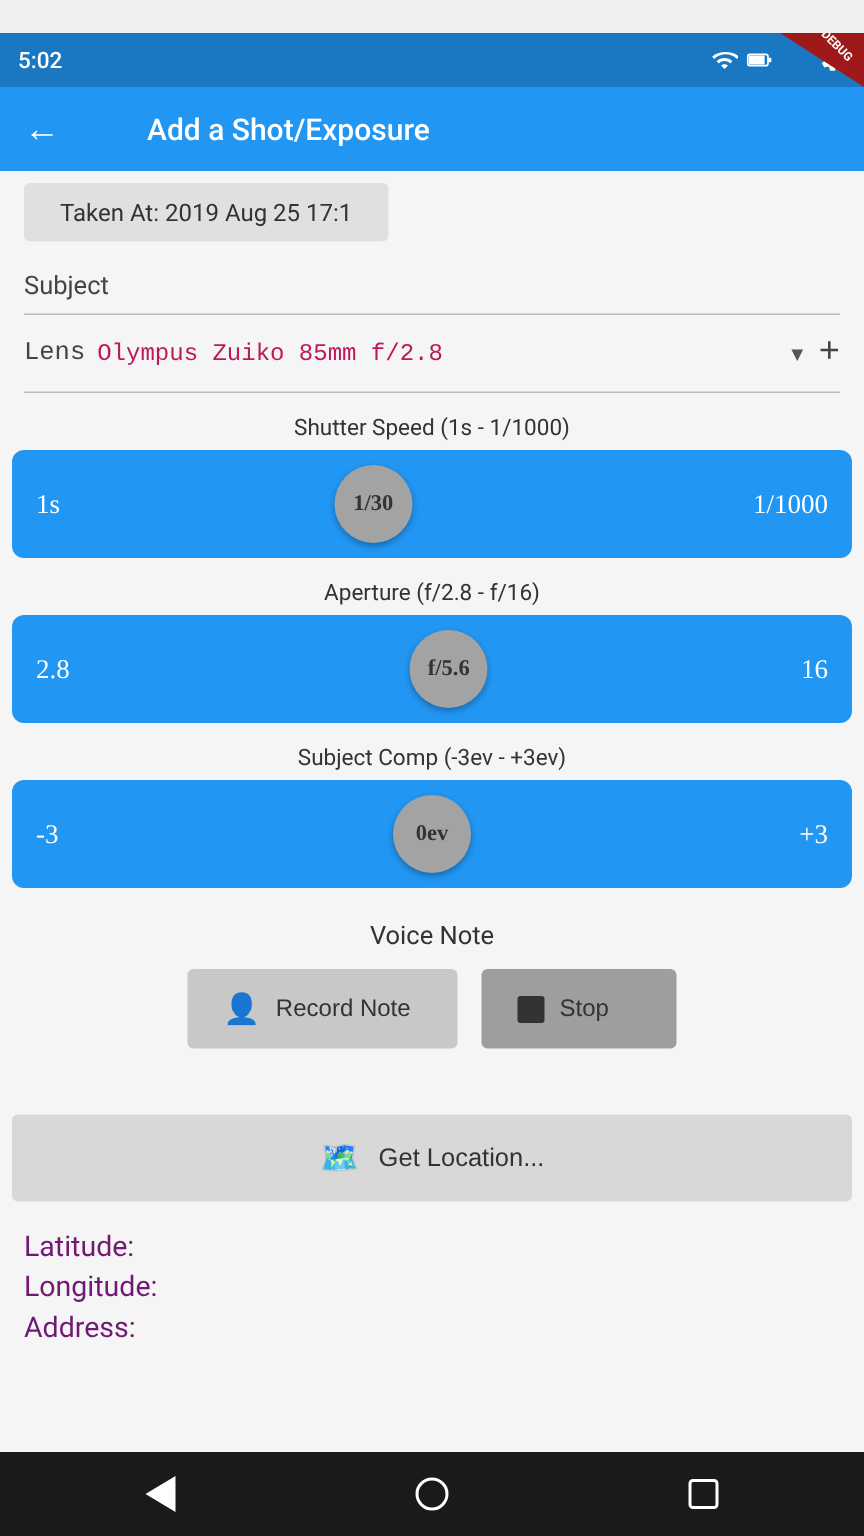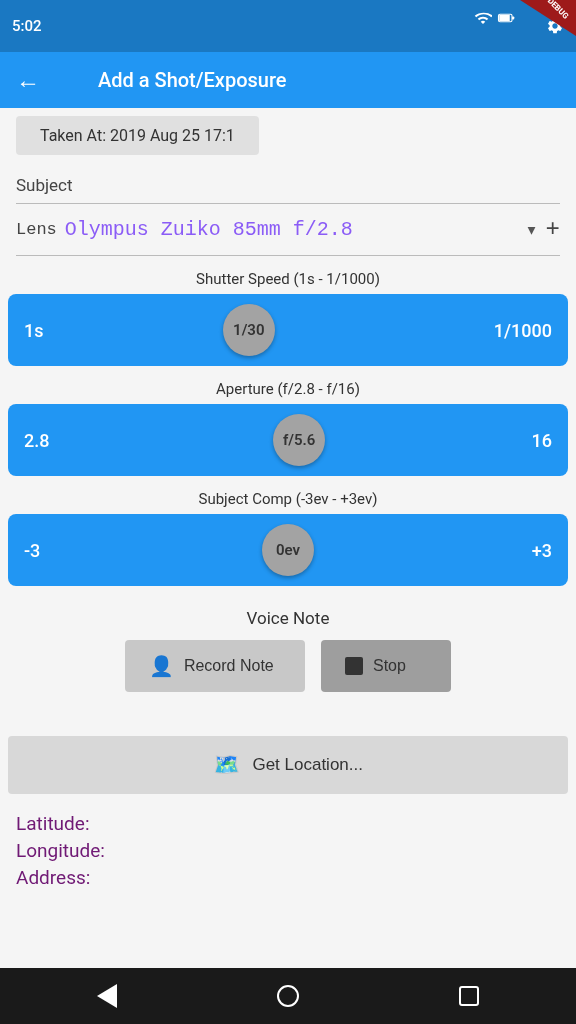--- a/index.html
+++ b/index.html
@@ -10,26 +10,27 @@
       min-height: 1024px;
       font-family: 'Roboto', Arial, sans-serif;
       background: #f0f0f0;
       display: flex;
       flex-direction: column;
     }
 
     
     #status-bar {
       background: #1a78c2;
-      height: 52px;
+      height: 36px;
       display: flex;
       align-items: center;
       justify-content: space-between;
       padding: 0 12px;
       position: relative;
+      margin-top: 22px;
     }
     #status-bar .time {
       color: white;
       font-size: 15px;
       font-weight: 500;
     }
     #status-bar .icons {
       display: flex;
       align-items: center;
       gap: 6px;
@@ -103,22 +104,22 @@
       padding: 12px 16px;
       gap: 8px;
       font-family: Liberation Mono, monospace;
     }
     .lens-label {
       font-size: 17px;
       color: #444;
       flex-shrink: 0;
     }
     .lens-value {
-      font-size: 20px;
-      color: #8b5cf6;
+      font-size: 16px;
+      color: #be185d;
       flex: 1;
     }
     .lens-row .dropdown-icon {
       color: #555;
       font-size: 20px;
       cursor: pointer;
     }
     .lens-row .add-icon {
       color: #555;
       font-size: 22px;
@@ -144,20 +145,21 @@
     .slider-track-container {
       background: #2196F3;
       margin: 0 8px;
       border-radius: 8px;
       padding: 18px 16px;
       display: flex;
       align-items: center;
       justify-content: space-between;
       position: relative;
       height: 72px;
+      font-family: Liberation Serif, serif;
     }
     .slider-min {
       color: white;
       font-size: 18px;
       font-weight: 500;
       min-width: 40px;
     }
     .slider-max {
       color: white;
       font-size: 18px;

